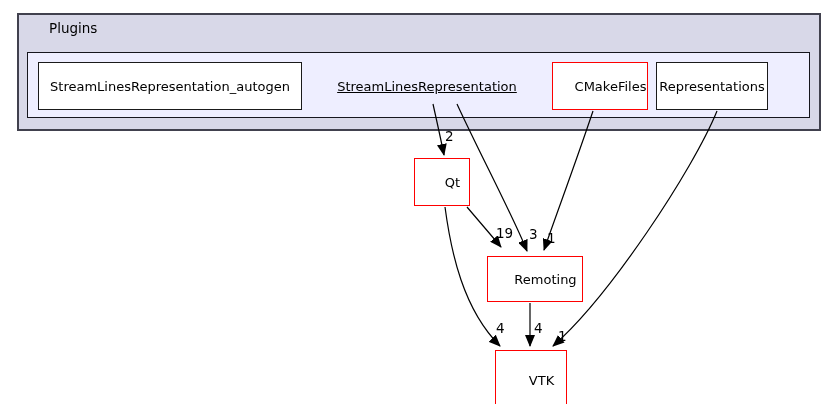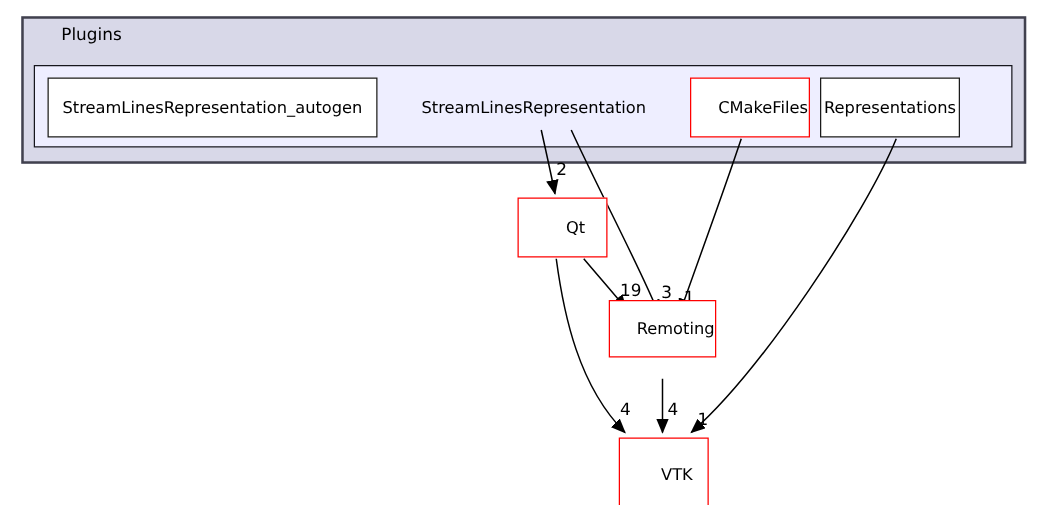--- a/index.html
+++ b/index.html
@@ -19,21 +19,21 @@
     text-align:left;font-size:13.5px;line-height:16px;margin-left:32px;
   }
   .cluster-inner{
     position:absolute;left:27px;top:52px;width:783px;height:66px;
     background:var(--inner-cluster-bg,#eeeeff);
     border:1.5px solid var(--inner-cluster-border,#16161d);
     box-sizing:border-box;
   }
   .dir-title{
     position:absolute;left:327px;top:79px;width:200px;
-    text-align:center;font-size:13px;line-height:15px;
+    text-align:center;font-size:13px;line-height:15px;text-decoration:underline;
   }
   .node{
     position:absolute;background:var(--node-bg,#ffffff);
     border:1.5px solid var(--node-border-normal,#1a1a1a);
     box-sizing:border-box;
     display:flex;align-items:center;justify-content:center;
     font-size:13px;text-align:center;cursor:pointer;
   }
   .node.red{border-color:var(--node-border-truncated,#fe0000);padding-left:21px;}
   .edge-label{
@@ -77,23 +77,23 @@
 
   <div class="node" style="left:38px;top:62px;width:264px;height:48px">
     <span>StreamLinesRepresentation_autogen</span>
   </div>
   <div class="node red" style="left:552px;top:62px;width:96px;height:48px">
     <span>CMakeFiles</span>
   </div>
   <div class="node" style="left:656px;top:62px;width:112px;height:48px">
     <span>Representations</span>
   </div>
-  <div class="node red" style="left:414px;top:158px;width:72px;height:48px">
+  <div class="node red" style="left:414px;top:158px;width:56px;height:48px">
     <span>Qt</span>
   </div>
-  <div class="node red" style="left:487px;top:240px;width:86px;height:46px">
+  <div class="node red" style="left:487px;top:256px;width:96px;height:46px">
     <span>Remoting</span>
   </div>
   <div class="node red" style="left:495px;top:350px;width:72px;height:60px">
     <span>VTK</span>
   </div>
 
 </div>
 
 </body></html>

